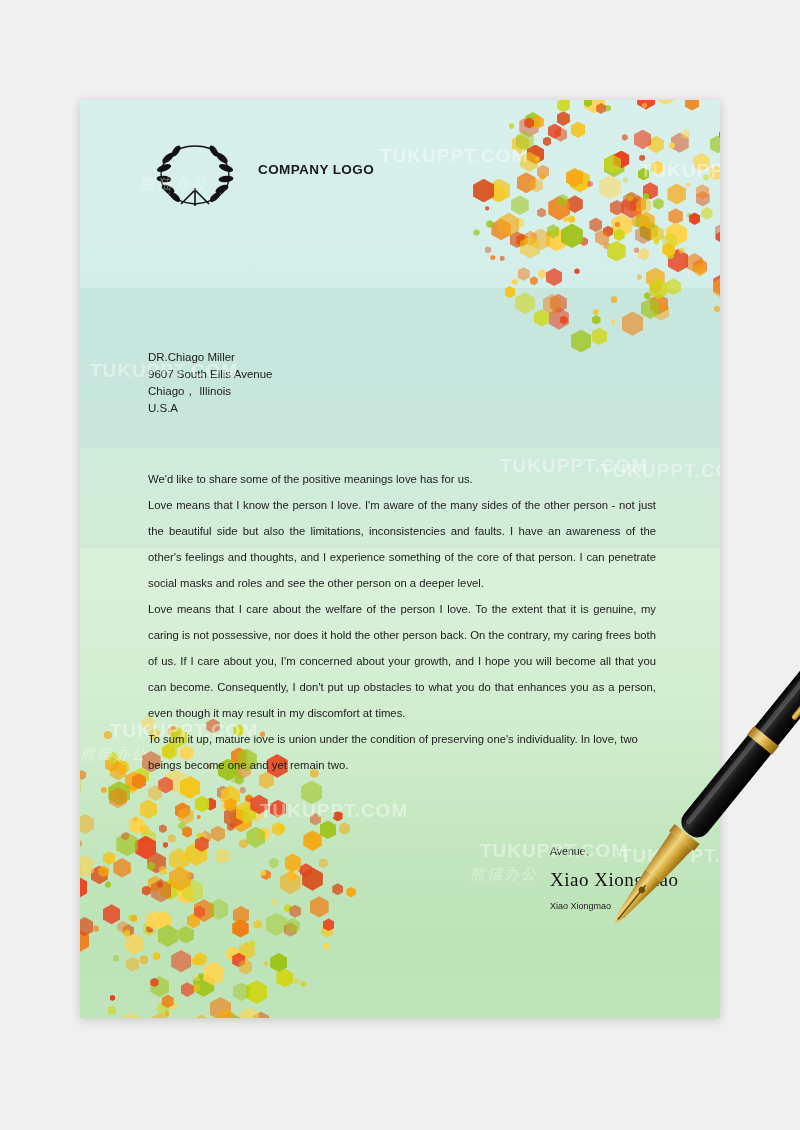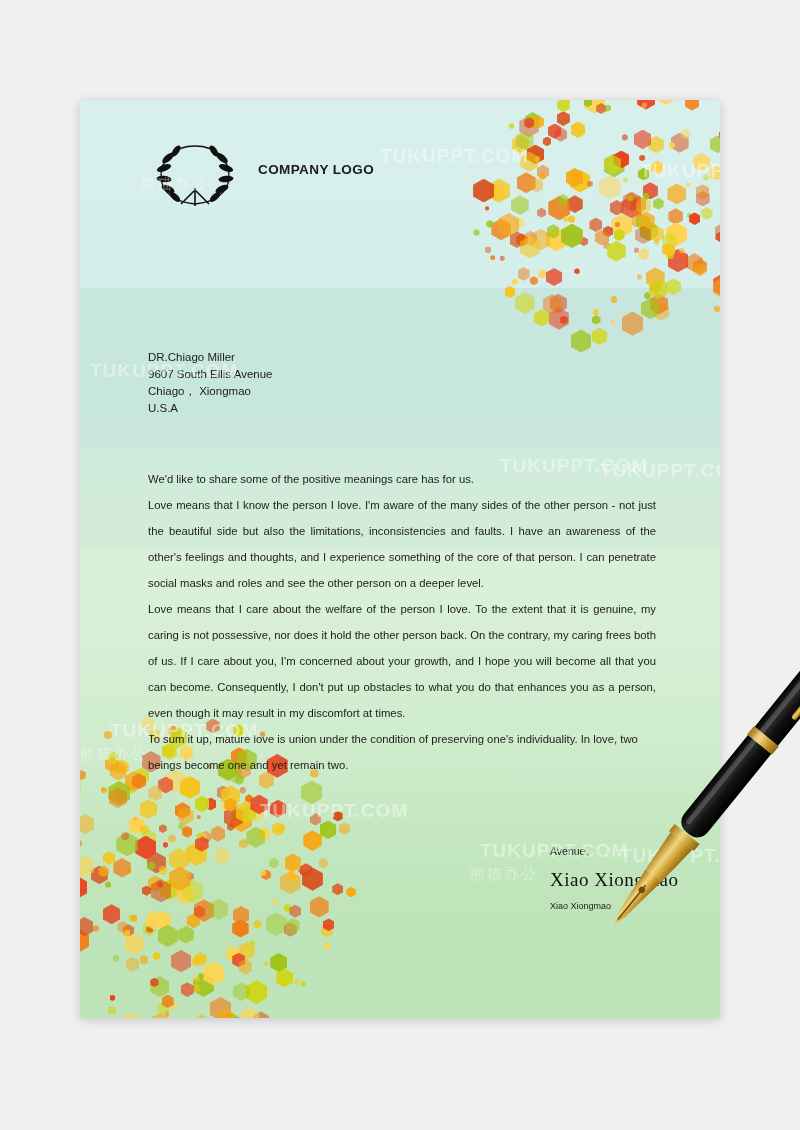--- a/index.html
+++ b/index.html
@@ -153,20 +153,21 @@
     pointer-events: none;
     font-family: "Liberation Sans", sans-serif;
   }
   .wm-cn {
     position: absolute;
     font-size: 15px;
     color: rgba(255,255,255,0.40);
     white-space: nowrap;
     pointer-events: none;
     letter-spacing: 2px;
+    font-style: italic;
   }
 </style>
 </head>
 <body>
 
 <div id="page-sheet">
 
   <div class="band band-1"></div>
   <div class="band band-2"></div>
 
@@ -576,26 +577,26 @@
         <path d="M55 58 l14 14"></path>
         <path d="M55 56 v18"></path>
       </g>
     </svg>
     <div id="logo-text">COMPANY LOGO</div>
   </div>
 
   <div id="recipient">
     <div>DR.Chiago Miller</div>
     <div>9607 South Ellis Avenue</div>
-    <div>Chiago， Xiongmao</div>
+    <div>Chiago， Illinois</div>
     <div>U.S.A</div>
   </div>
 
   <div id="letter-body">
-    <p>We'd like to share some of the positive meanings care has for us.</p>
+    <p>We'd like to share some of the positive meanings love has for us.</p>
     <p>Love means that I know the person I love. I'm aware of the many sides of the other person - not just the beautiful side but also the limitations, inconsistencies and faults. I have an awareness of the other's feelings and thoughts, and I experience something of the core of that person. I can penetrate social masks and roles and see the other person on a deeper level.</p>
     <p>Love means that I care about the welfare of the person I love. To the extent that it is genuine, my caring is not possessive, nor does it hold the other person back. On the contrary, my caring frees both of us. If I care about you, I'm concerned about your growth, and I hope you will become all that you can become. Consequently, I don't put up obstacles to what you do that enhances you as a person, even though it may result in my discomfort at times.</p>
     <p class="last-left">To sum it up, mature love is union under the condition of preserving one's individuality. In love, two beings become one and yet remain two.</p>
   </div>
 
   <div id="signature">
     <div id="sig-yours">Avenue。</div>
     <div id="sig-name">Xiao Xiongmao</div>
     <div id="sig-company">Xiao Xiongmao</div>
   </div>

